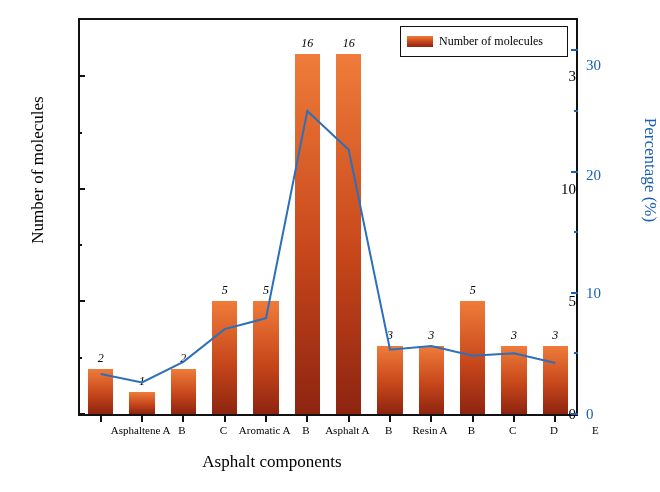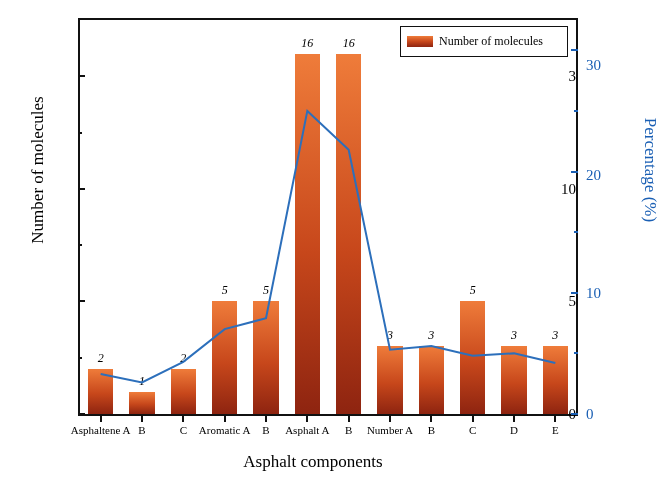--- a/index.html
+++ b/index.html
@@ -115,30 +115,30 @@
     background: #111111;
   }
   .xtick-label {
     position: absolute;
     top: 424px;
     font-size: 11px;
     color: #000000;
     text-align: center;
     transform: translateX(-50%);
     white-space: nowrap;
+    margin-left: 40px;
   }
   #xlabel {
     position: absolute;
     top: 452px;
     left: 0;
     width: 544px;
     text-align: center;
     font-size: 17px;
     color: #000000;
-    padding-left: 41px;
   }
   #ylabel-left {
     position: absolute;
     left: -72px;
     top: 160px;
     width: 220px;
     text-align: center;
     font-size: 17px;
     color: #000000;
     transform: rotate(-90deg);
@@ -272,21 +272,21 @@
       <div class="xtick-label" style="left: 183.333px;">C</div>
       <div class="tick-bottom-mark" style="left: 223.667px;"></div>
       <div class="xtick-label" style="left: 224.667px;">Aromatic A</div>
       <div class="tick-bottom-mark" style="left: 265px;"></div>
       <div class="xtick-label" style="left: 266px;">B</div>
       <div class="tick-bottom-mark" style="left: 306.333px;"></div>
       <div class="xtick-label" style="left: 307.333px;">Asphalt A</div>
       <div class="tick-bottom-mark" style="left: 347.667px;"></div>
       <div class="xtick-label" style="left: 348.667px;">B</div>
       <div class="tick-bottom-mark" style="left: 389px;"></div>
-      <div class="xtick-label" style="left: 390px;">Number A</div>
+      <div class="xtick-label" style="left: 390px;">Resin A</div>
       <div class="tick-bottom-mark" style="left: 430.333px;"></div>
       <div class="xtick-label" style="left: 431.333px;">B</div>
       <div class="tick-bottom-mark" style="left: 471.667px;"></div>
       <div class="xtick-label" style="left: 472.667px;">C</div>
       <div class="tick-bottom-mark" style="left: 513px;"></div>
       <div class="xtick-label" style="left: 514px;">D</div>
       <div class="tick-bottom-mark" style="left: 554.333px;"></div>
       <div class="xtick-label" style="left: 555.333px;">E</div>
     </div>
 

